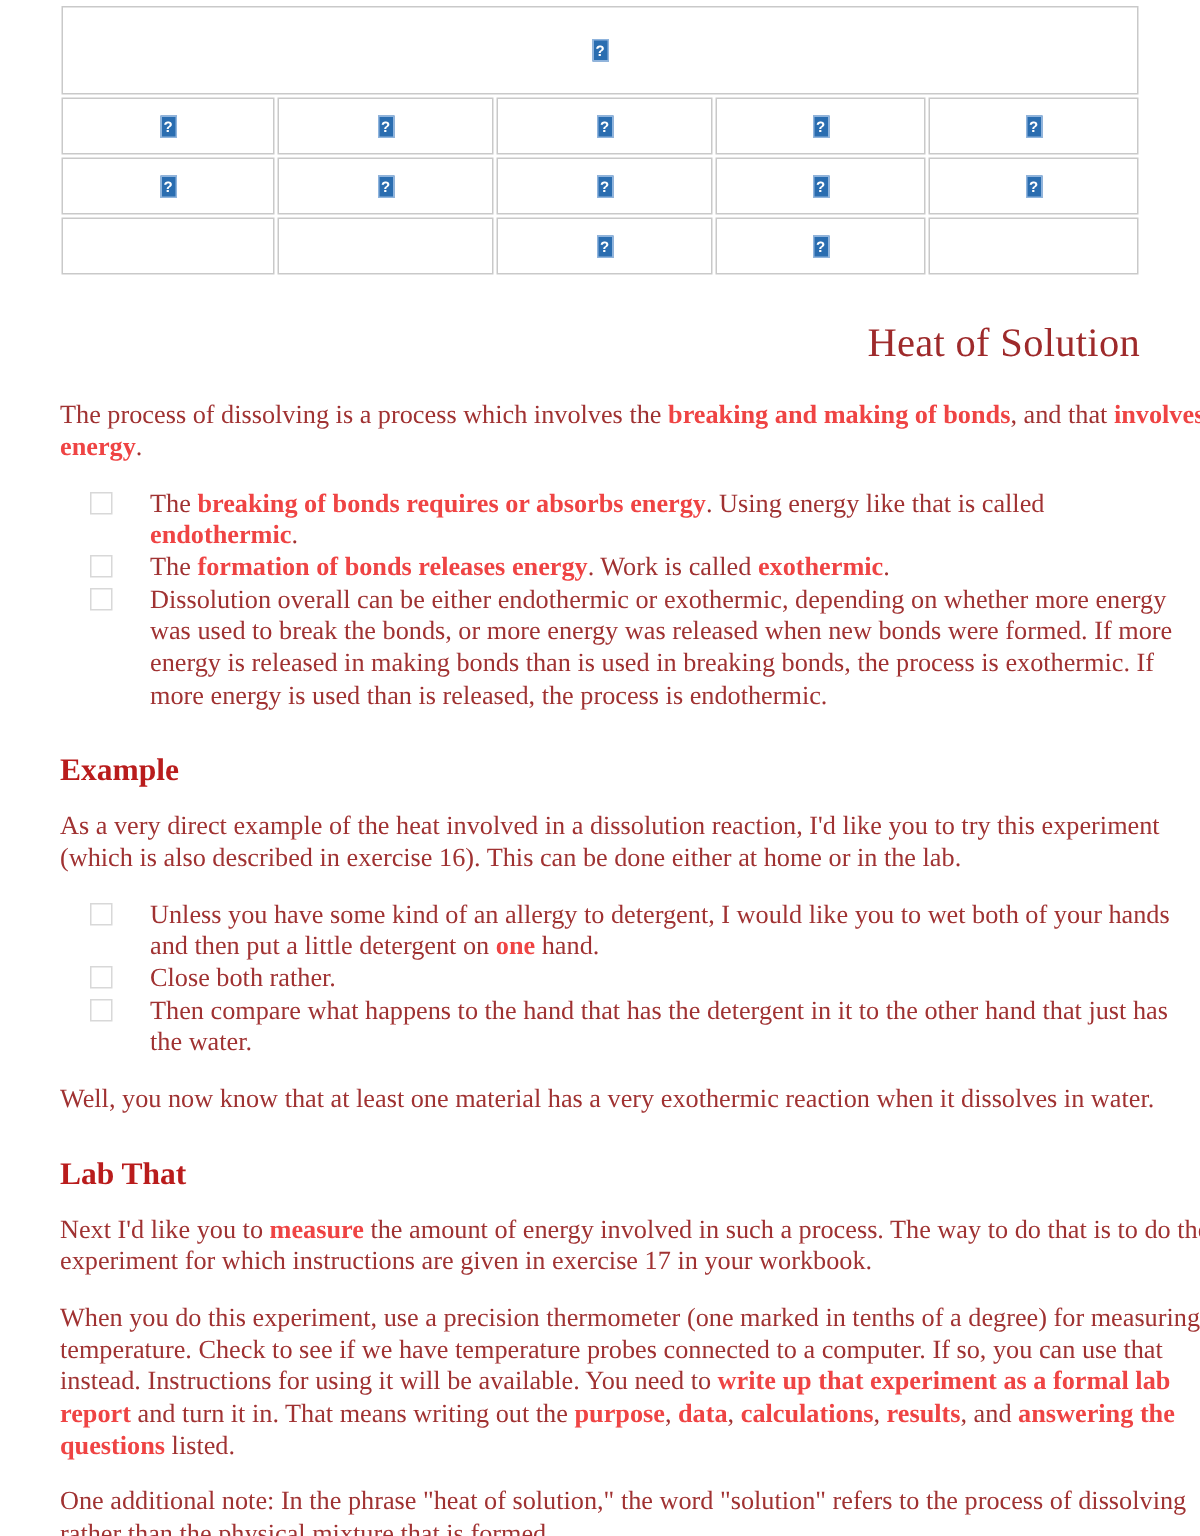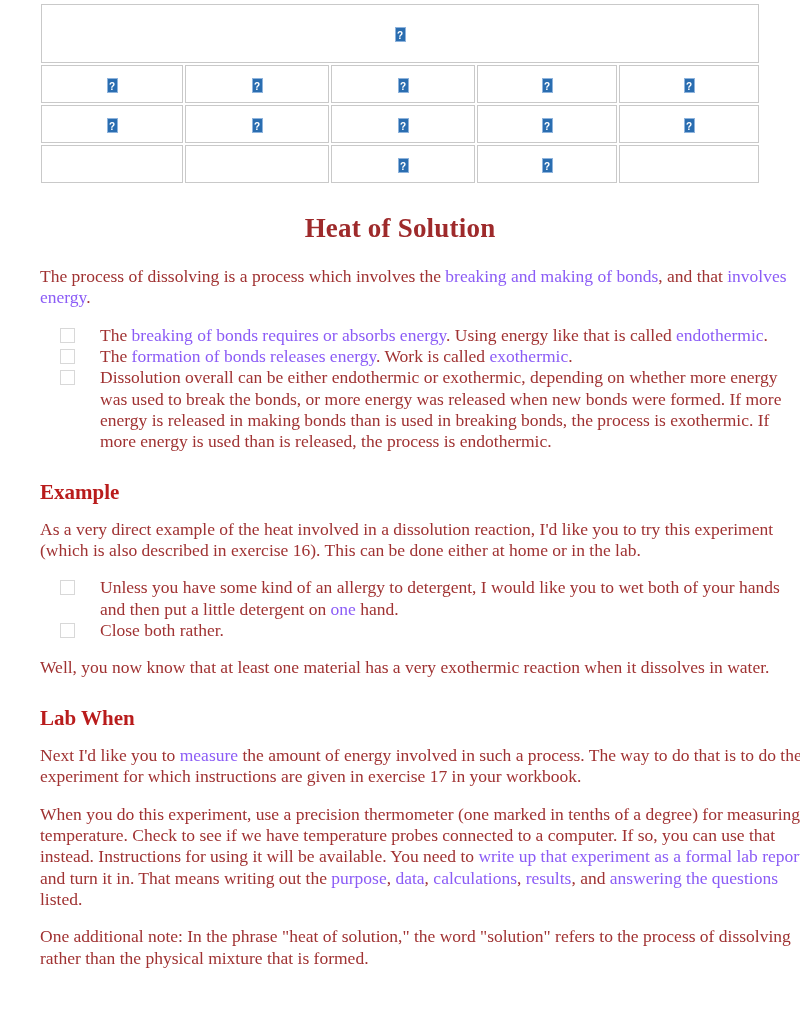--- a/index.html
+++ b/index.html
@@ -56,23 +56,23 @@
   }
 
   
   .doc {
     padding: 0 0 0 40px;
     width: 800px;
     box-sizing: border-box;
   }
   h1.title {
     font-size: 27px;
-    font-weight: bold;
+    font-weight: normal;
     color: #9e2a2b;
-    text-align: center;
+    text-align: right;
     margin: 28px 40px 22px 0;
     letter-spacing: 0.2px;
   }
   h2.section {
     font-size: 21px;
     font-weight: bold;
     color: #b91c1c;
     margin: 27px 0 14px 0;
   }
   p.para {
@@ -101,21 +101,21 @@
     top: 3px;
     width: 15px;
     height: 15px;
     border: 1px solid #d8d8d8;
     background: #ffffff;
     box-sizing: border-box;
   }
   ul.boxlist li .litext { display: block; }
   ul.boxlist li.nowrapline .litext { white-space: nowrap; }
 
-  b, strong { color: #8b5cf6; font-weight: normal; }
+  b, strong { color: #ef4444; font-weight: bold; }
 </style>
 </head>
 <body>
 
 <div class="navwrap">
   <table class="nav">
     <tbody>
         <tr>
       <td class="banner" colspan="5" style="width:600px">
         <span class="brokenimg">?</span>
@@ -197,25 +197,29 @@
 
   <ul class="boxlist">
     <li>
       <span class="bulletbox"></span>
       <span class="litext"><span>Unless you have some kind of an allergy to detergent, I would like you to wet both of your hands and then put a little detergent on </span><b>one</b><span> hand.</span></span>
     </li>
     <li class="nowrapline">
       <span class="bulletbox"></span>
       <span class="litext">Close both rather.</span>
     </li>
+    <li>
+      <span class="bulletbox"></span>
+      <span class="litext">Then compare what happens to the hand that has the detergent in it to the other hand that just has the water.</span>
+    </li>
   </ul>
 
   <p class="para wrap">Well, you now know that at least one material has a very exothermic reaction when it dissolves in water.</p>
 
-  <h2 class="section">Lab When</h2>
+  <h2 class="section">Lab That</h2>
 
   <p class="para wrap"><span>Next I'd like you to </span><b>measure</b><span> the amount of energy involved in such a process. The way to do that is to do the experiment for which instructions are given in exercise 17 in your workbook.</span></p>
 
   <p class="para wrap"><span>When you do this experiment, use a precision thermometer (one marked in tenths of a degree) for measuring temperature. Check to see if we have temperature probes connected to a computer. If so, you can use that instead. Instructions for using it will be available. You need to </span><b>write up that experiment as a formal lab report</b><span> and turn it in. That means writing out the </span><b>purpose</b><span>, </span><b>data</b><span>, </span><b>calculations</b><span>, </span><b>results</b><span>, and </span><b>answering the questions</b><span> listed.</span></p>
 
   <p class="para wrap">One additional note: In the phrase "heat of solution," the word "solution" refers to the process of dissolving rather than the physical mixture that is formed.</p>
 
 </div>
 
 </body></html>

